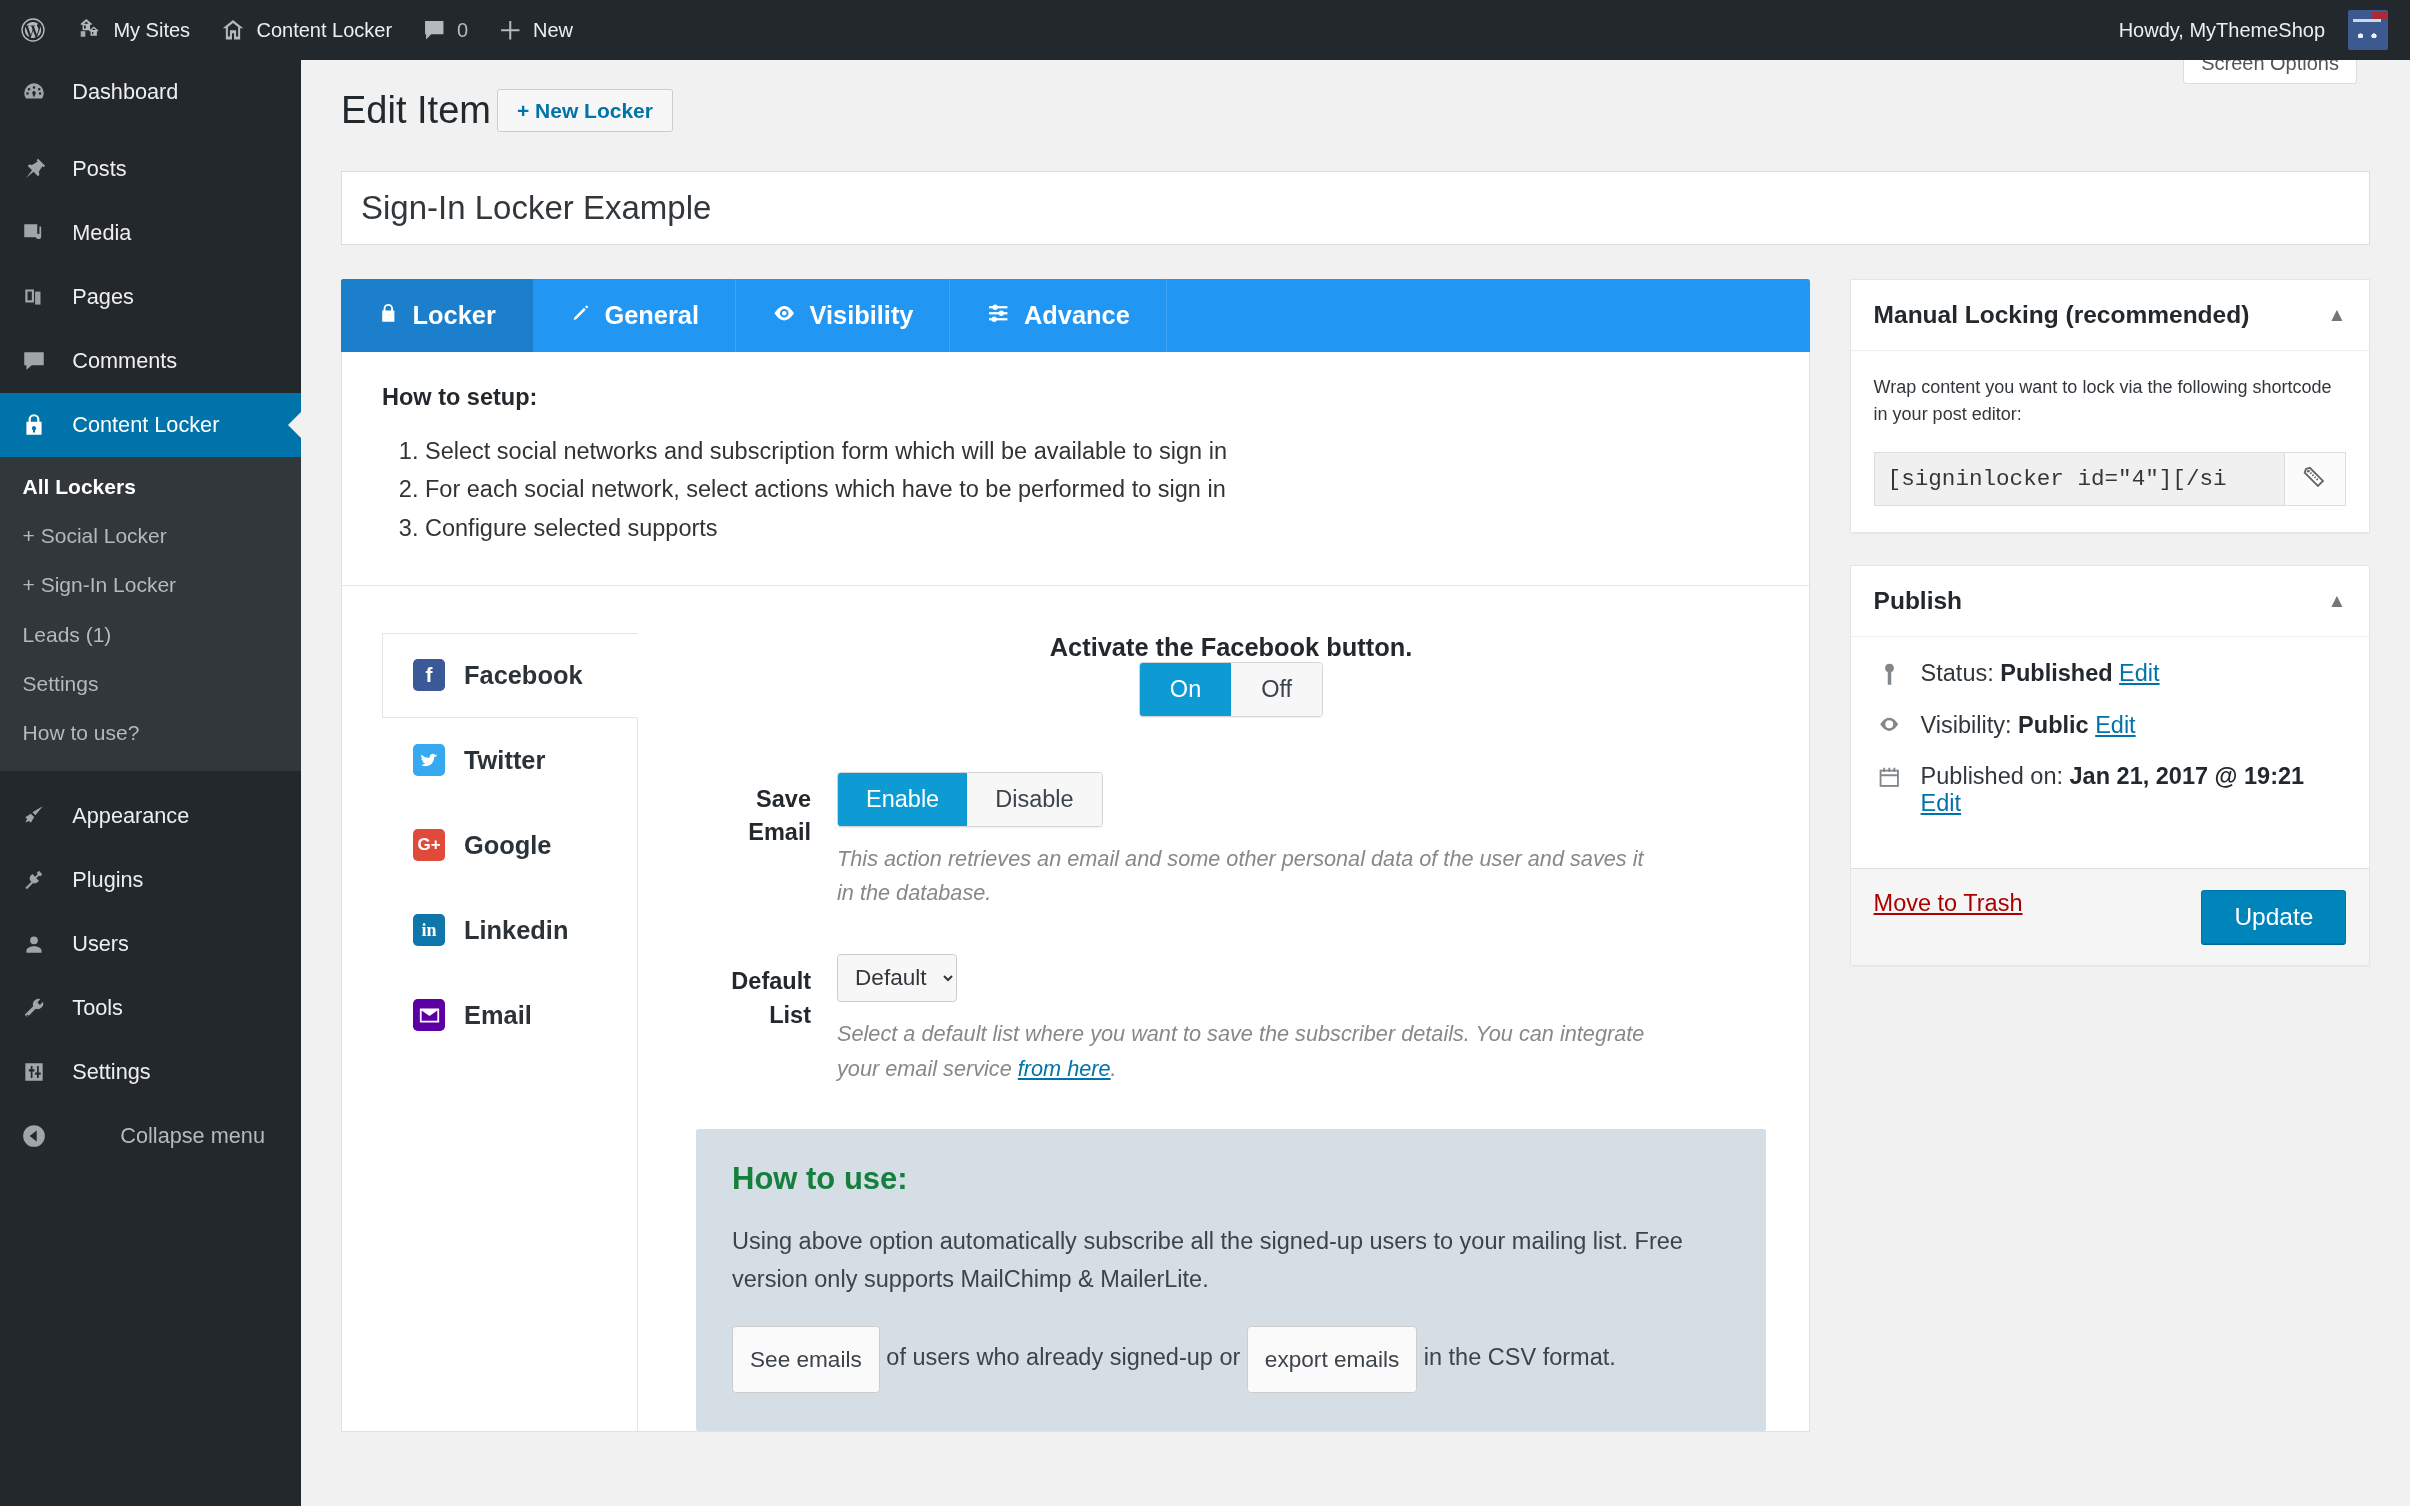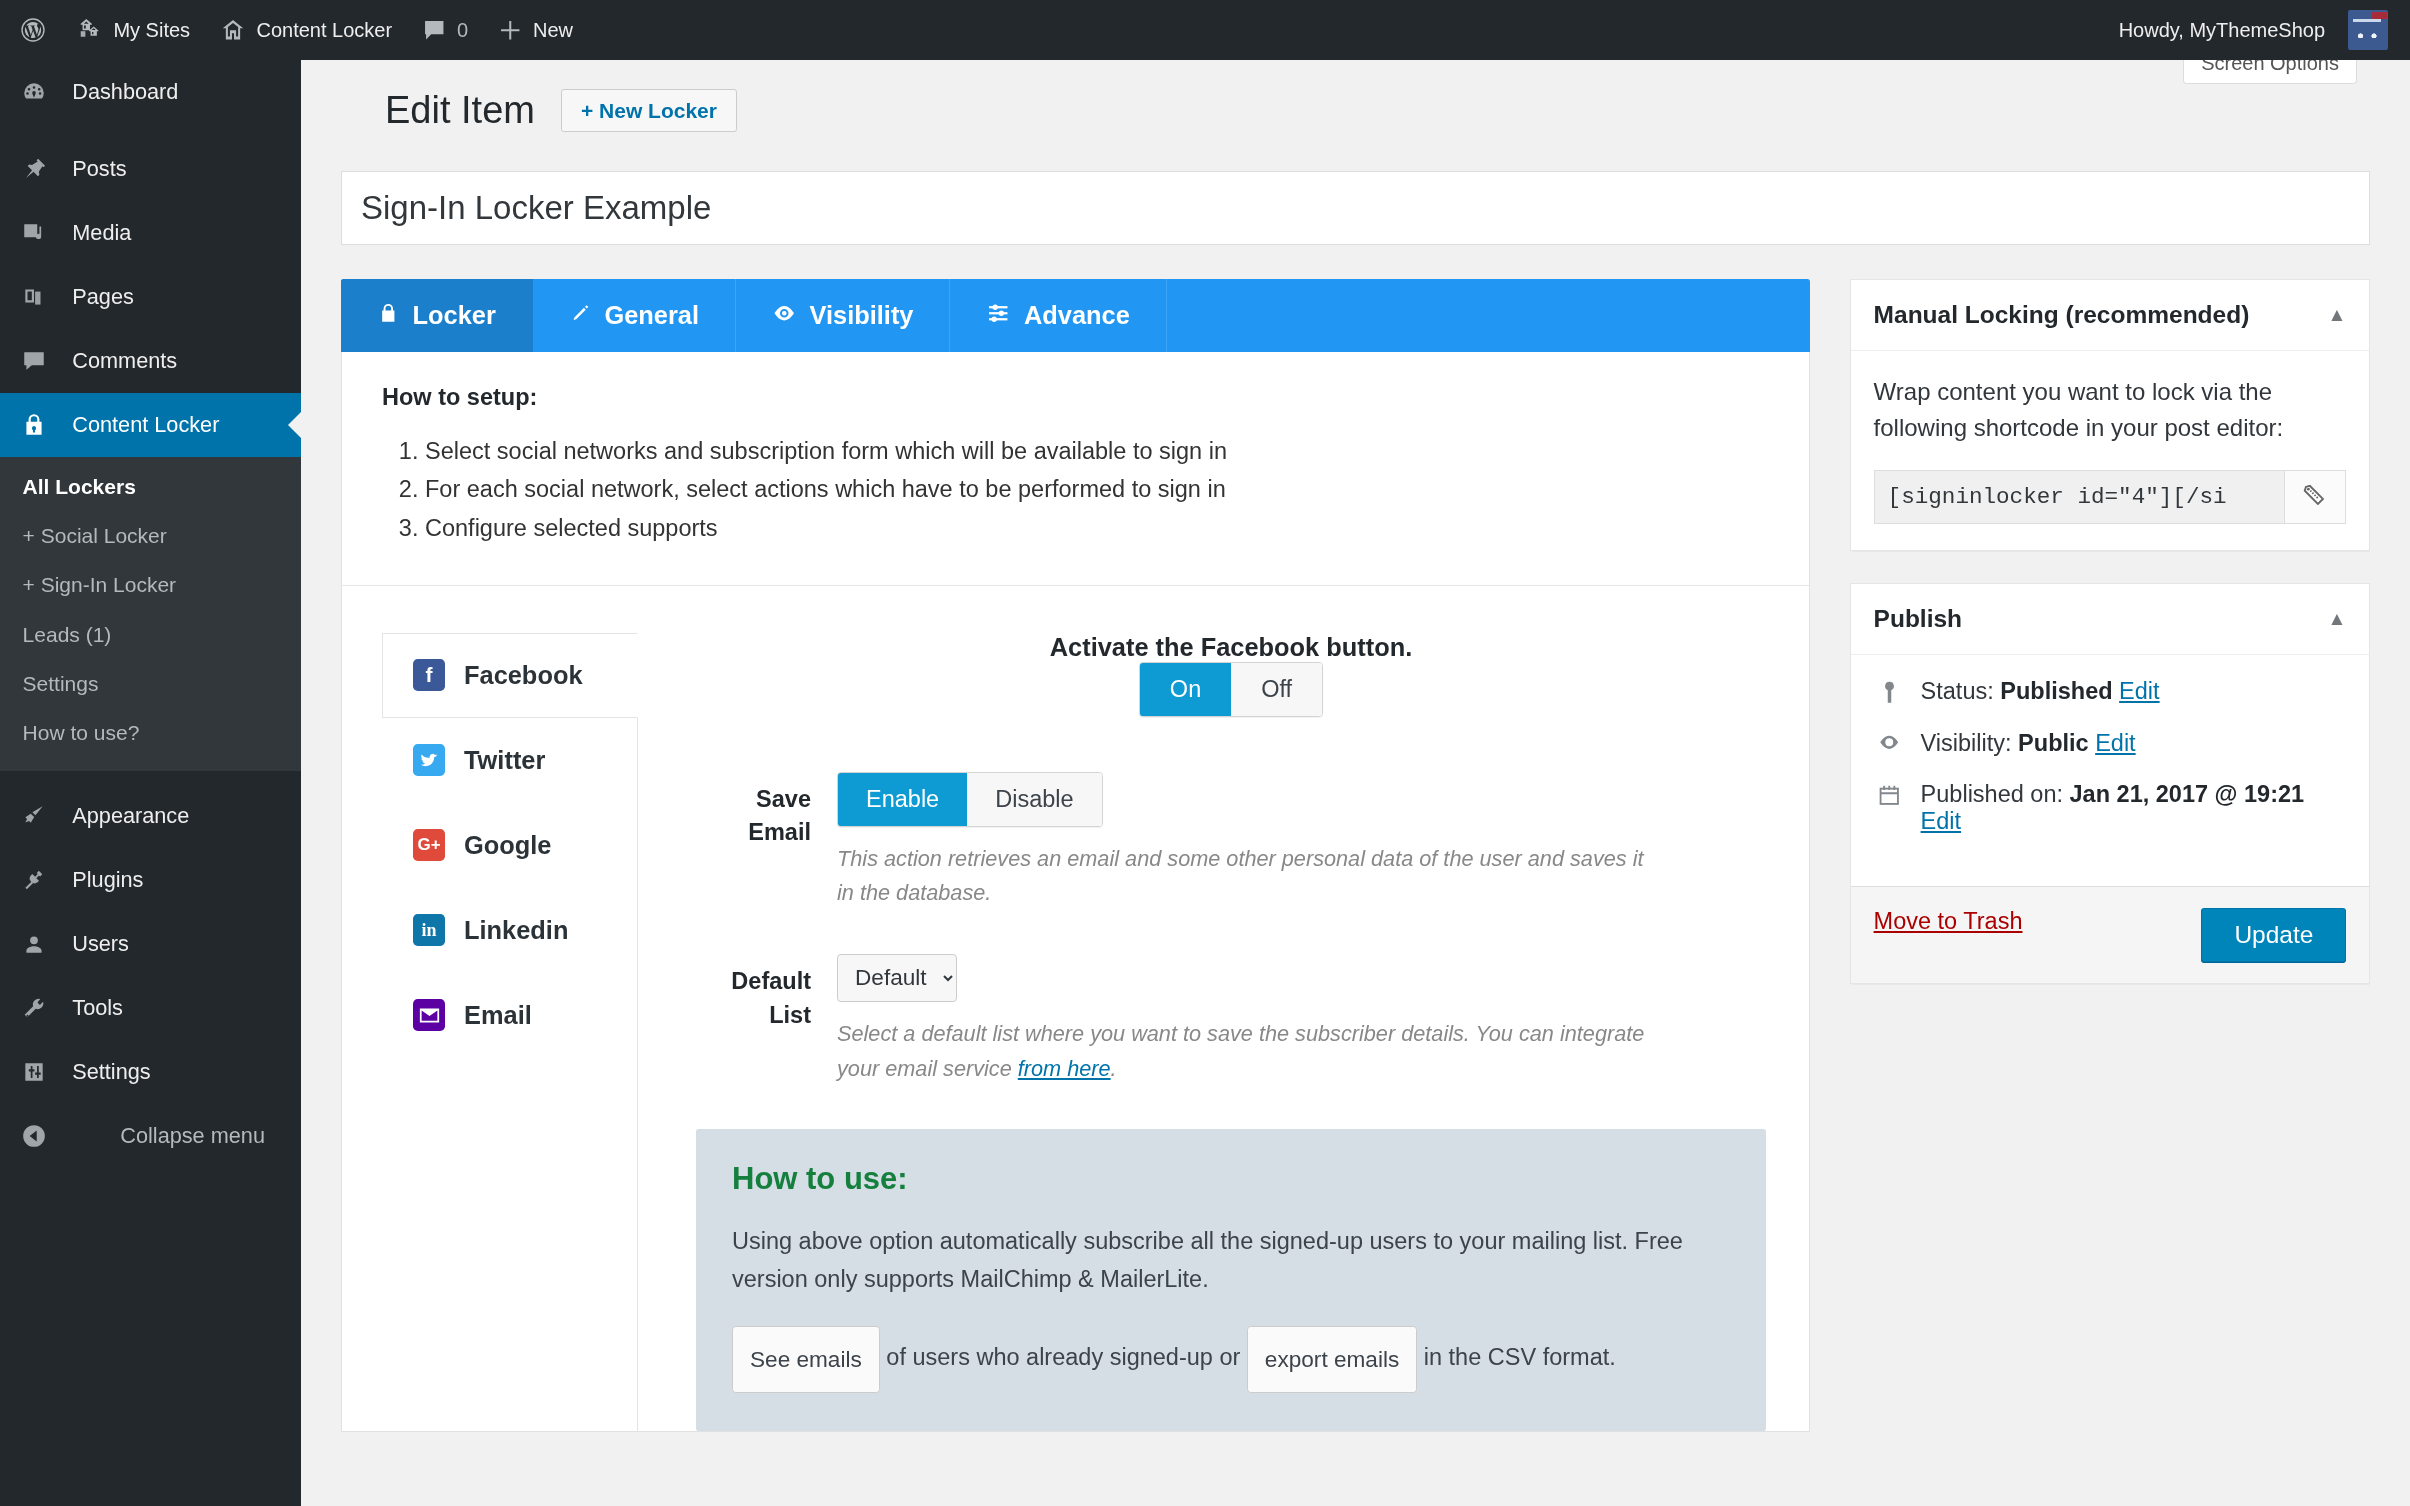--- a/index.html
+++ b/index.html
@@ -101,23 +101,22 @@
   }
   #screen-options {
     position: absolute; top: -17px; right: 53px;
     background: #fff; border: 0.9px solid #ddd; border-top: none;
     border-radius: 0 0 3.8px 3.8px;
     padding: 9.4px 17px 7.5px 17px;
     font-size: 20px; color: #555;
     z-index: 5;
   }
   .page-head {
-    display: flex; align-items: center; gap: 26px;
+    display: flex; align-items: center; gap: 6px;
     padding: 26px 0 0 40px;
-    margin-left: 44px;
   }
   .page-title {
     font-size: 38px; font-weight: normal; color: #23282d;
     margin: 0; line-height: 1.3;
   }
   .page-title-action {
     border: 0.9px solid #ccc; background: #f7f7f7;
     color: #0073aa; border-radius: 2.8px;
     font-size: 21px; font-weight: bold;
     padding: 8.5px 19px; cursor: pointer;
@@ -262,21 +261,21 @@
     box-shadow: 0 0.9px 0.9px rgba(0,0,0,.04);
     margin-bottom: 32px;
   }
   .metabox-head {
     display: flex; align-items: center; justify-content: space-between;
     padding: 21px 22.6px; border-bottom: 0.9px solid #eee;
   }
   .metabox-title { font-size: 24.5px; font-weight: bold; color: #23282d; }
   .toggle-arrow { color: #72777c; font-size: 19px; cursor: pointer; }
   .metabox-body { padding: 22.6px 22.6px 26px 22.6px; }
-  .mb-text { font-size: 24px; color: #32373c; line-height: 1.5; margin: 0 0 24.5px 0; }
+  .mb-text { font-size: 18px; color: #32373c; line-height: 1.5; margin: 0 0 24.5px 0; }
   .shortcode-wrap { display: flex; }
   .shortcode-input {
     flex: 1 1 auto; min-width: 0;
     background: #f0f0f0; border: 0.9px solid #ddd; border-right: 0;
     font-family: "Liberation Mono", monospace; font-size: 22.6px;
     color: #32373c; padding: 13px 13px; outline: none;
   }
   .shortcode-btn {
     flex: 0 0 auto; width: 62px;
     background: #fbfbfb; border: 0.9px solid #ddd;

